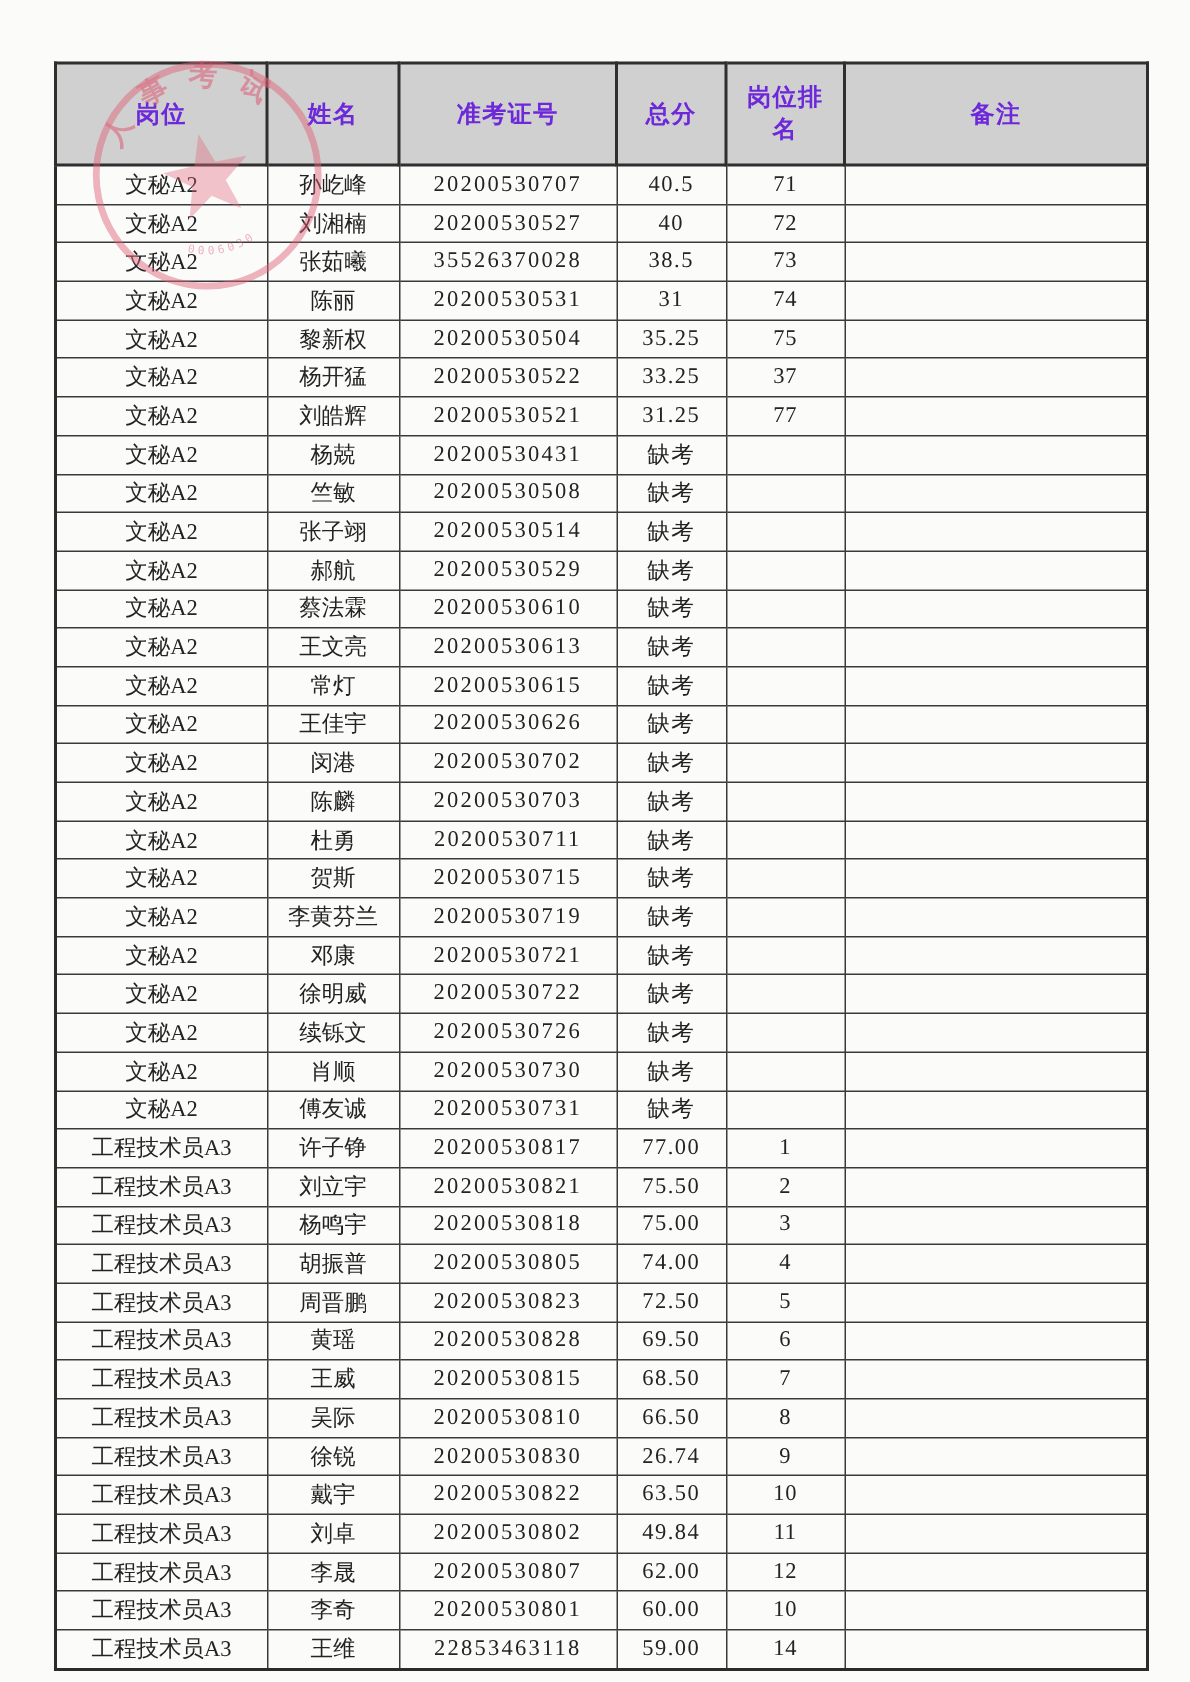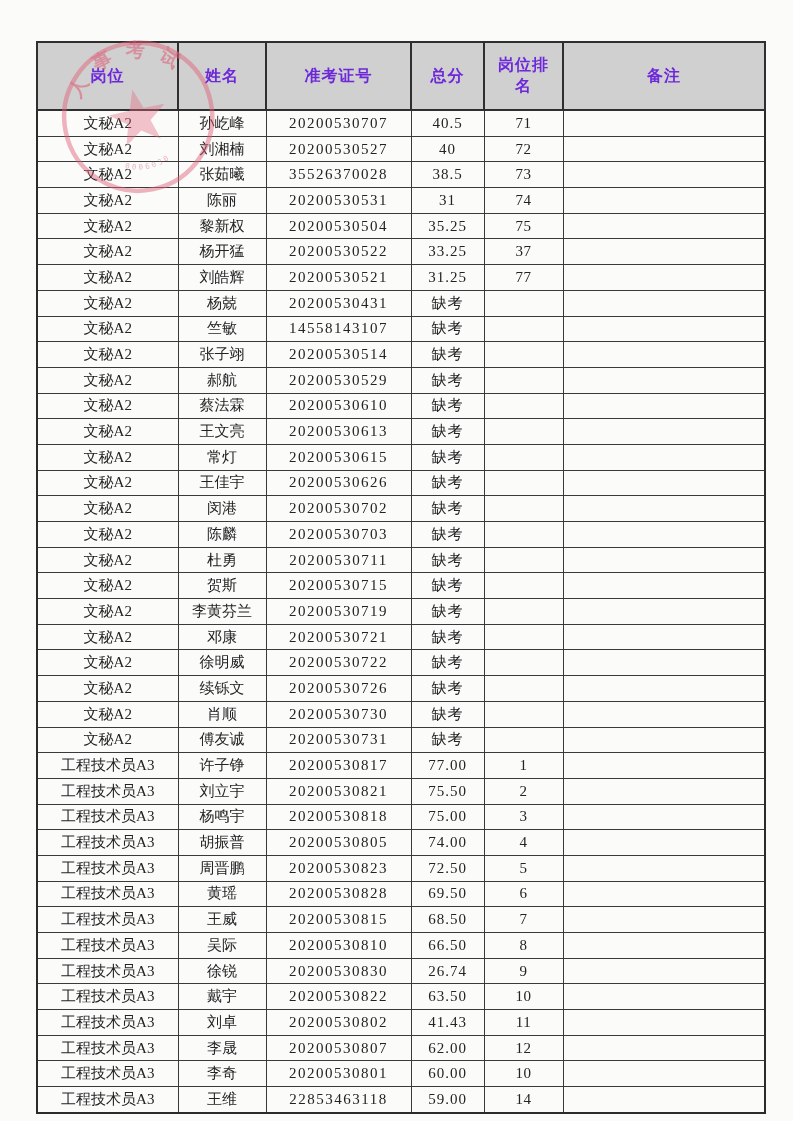--- a/index.html
+++ b/index.html
@@ -162,21 +162,21 @@
           <td class="cell-position">文秘A2</td>
           <td class="cell-name">杨兢</td>
           <td class="cell-ticket">20200530431</td>
           <td class="cell-score">缺考</td>
           <td class="cell-rank"></td>
           <td class="cell-note"></td>
         </tr>
         <tr>
           <td class="cell-position">文秘A2</td>
           <td class="cell-name">竺敏</td>
-          <td class="cell-ticket">14558143107</td>
+          <td class="cell-ticket">20200530508</td>
           <td class="cell-score">缺考</td>
           <td class="cell-rank"></td>
           <td class="cell-note"></td>
         </tr>
         <tr>
           <td class="cell-position">文秘A2</td>
           <td class="cell-name">张子翊</td>
           <td class="cell-ticket">20200530514</td>
           <td class="cell-score">缺考</td>
           <td class="cell-rank"></td>
@@ -379,21 +379,21 @@
           <td class="cell-name">戴宇</td>
           <td class="cell-ticket">20200530822</td>
           <td class="cell-score">63.50</td>
           <td class="cell-rank">10</td>
           <td class="cell-note"></td>
         </tr>
         <tr>
           <td class="cell-position">工程技术员A3</td>
           <td class="cell-name">刘卓</td>
           <td class="cell-ticket">20200530802</td>
-          <td class="cell-score">41.43</td>
+          <td class="cell-score">49.84</td>
           <td class="cell-rank">11</td>
           <td class="cell-note"></td>
         </tr>
         <tr>
           <td class="cell-position">工程技术员A3</td>
           <td class="cell-name">李晟</td>
           <td class="cell-ticket">20200530807</td>
           <td class="cell-score">62.00</td>
           <td class="cell-rank">12</td>
           <td class="cell-note"></td>

